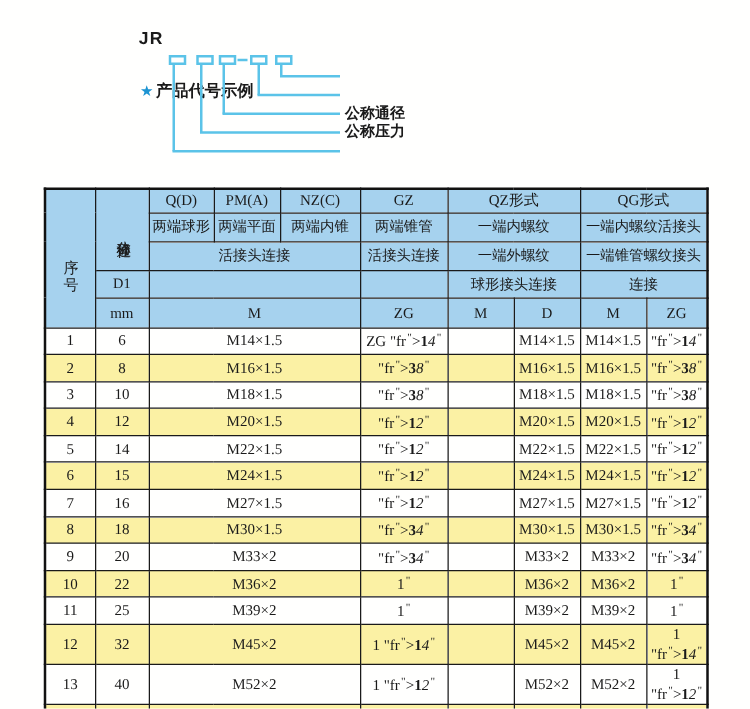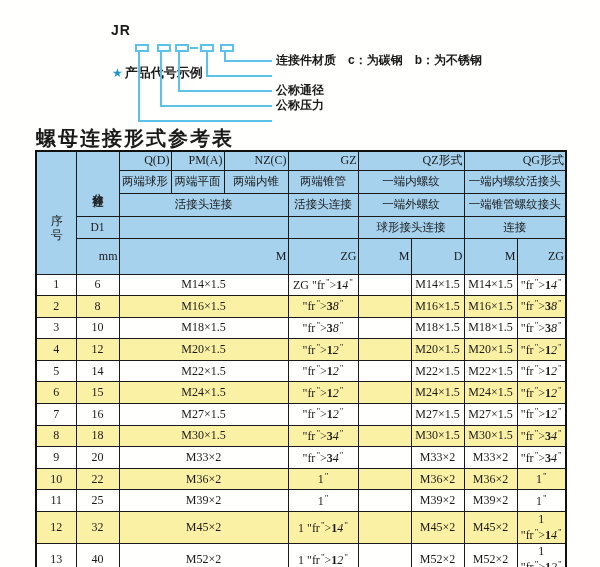--- a/index.html
+++ b/index.html
@@ -43,24 +43,24 @@
   table.tbl{
     position:absolute;left:35px;top:150px;width:530px;
     border-collapse:collapse;table-layout:fixed;border:2px solid #111;
     font-size:12px;
   }
   .tbl th,.tbl td{
     border:1px solid var(--ink);text-align:center;vertical-align:middle;
     padding:0 1px;overflow:hidden;
   }
   .tbl thead th{background:var(--header-blue);font-weight:normal;font-size:11.5px;}
-  .tbl thead .lat{font-size:12px;text-align:right;}
+  .tbl thead .lat{font-size:12px;}
   .tbl tbody td{background:#fffffe;font-size:12px;}
   .tbl tbody tr.alt td{background:var(--row-yellow);}
-  .hr1{height:19px}.hr2{height:23px}.hr3{height:23px}.hr4{height:22px}.hr5{height:36px}
+  .hr1{height:19px}.hr2{height:23px}.hr3{height:23px}.hr4{height:22px}.hr5{height:24px}
   .tbl tbody tr{height:21.6px;}
   .vert{writing-mode:vertical-rl;text-orientation:upright;letter-spacing:1px;margin:0 auto;}
   .vert-sn{writing-mode:vertical-rl;text-orientation:upright;letter-spacing:16px;padding-top:16px;
     margin:0 auto;font-size:12px;}
   .inch{font-size:9px;vertical-align:4px;margin-left:1px;}
 </style>
 </head>
 <body>
 
 <div class="page">
@@ -81,25 +81,23 @@
   <div class="vline v2"></div>
   <div class="vline v3"></div>
   <div class="vline v4"></div>
   <div class="vline v5"></div>
   <div class="hline h1"></div>
   <div class="hline h2"></div>
   <div class="hline h3"></div>
   <div class="hline h4"></div>
   <div class="hline h5"></div>
 
-  <div class="callout c1">连接件材质　c：为碳钢　b：为不锈钢</div>
   <div class="callout c3">公称通径</div>
   <div class="callout c4">公称压力</div>
 
-  <div class="heading">螺母连接形式参考表</div>
 
   <table class="tbl">
     <colgroup>
       <col style="width:40px">
         <col style="width:43px">
         <col style="width:52px">
       <col style="width:53px">
         <col style="width:64px">
         <col style="width:70px">
       <col style="width:53px">

